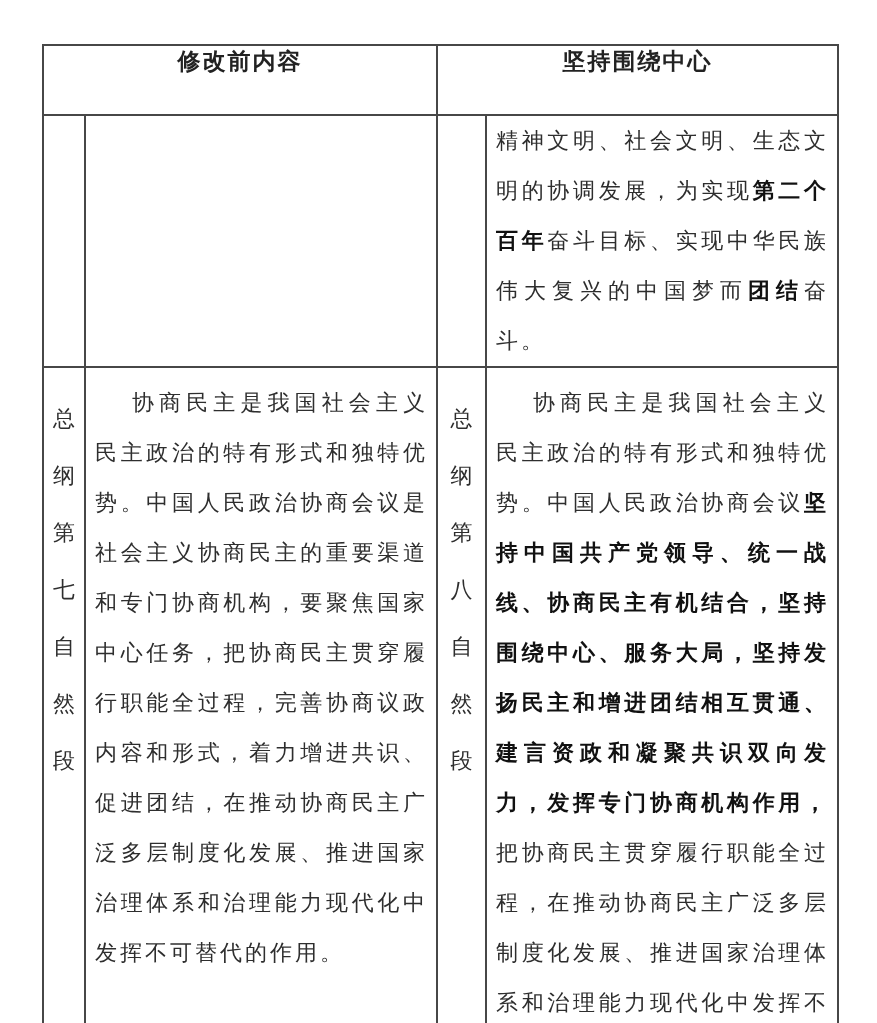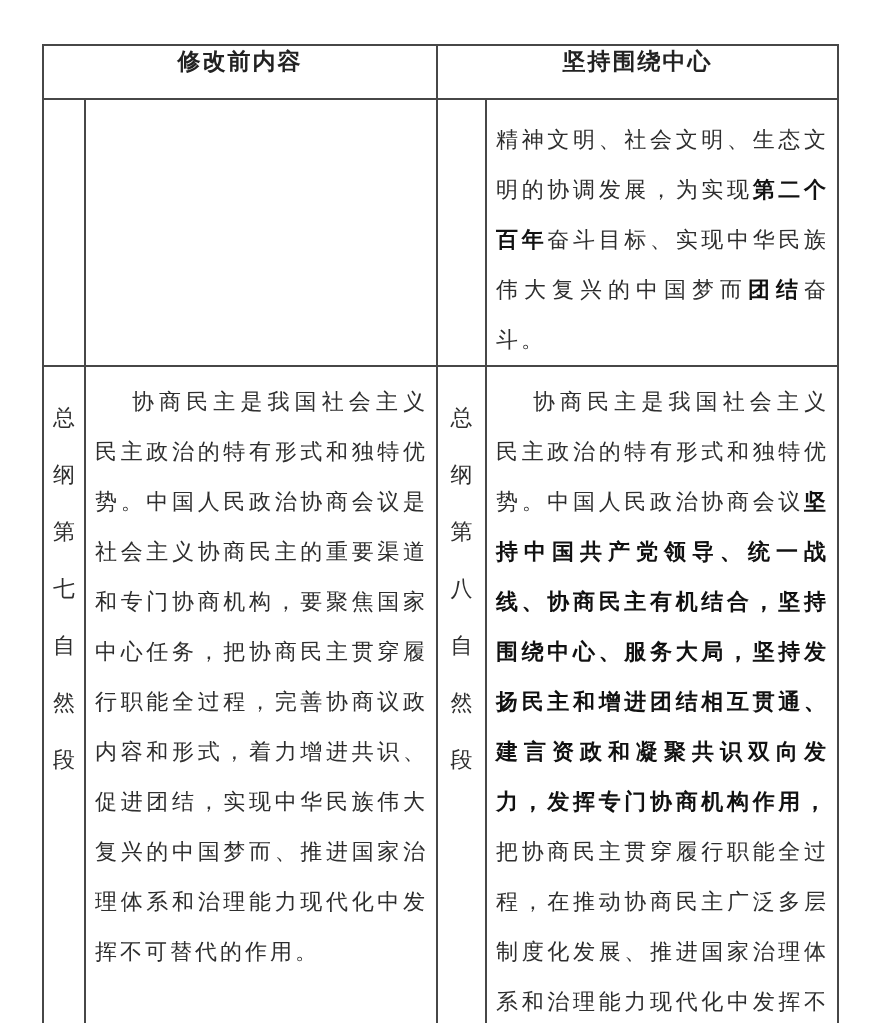--- a/index.html
+++ b/index.html
@@ -28,21 +28,21 @@
     table-layout: fixed;
     border: 2px solid var(--border);
     border-bottom-width: 3px;
     background: var(--paper);
   }
   table.cmp th, table.cmp td {
     border: 2px solid var(--border);
     vertical-align: top;
     overflow: hidden;
   }
-  tr.hdr { height: 54px; }
+  tr.hdr { height: 70px; }
   tr.r1  { height: 206px; }
   tr.r2  { height: 671px; }
   th.colhead {
     font-family: "Liberation Sans", "DejaVu Sans", sans-serif;
     font-weight: 700;
     font-size: 23px;
     letter-spacing: 2px;
     color: #222;
     text-align: center;
     vertical-align: middle;
@@ -51,21 +51,21 @@
   .vlabel { transform: translateY(22px); }
   .vlabel span {
     display: block;
     height: 57px;
     line-height: 57px;
     text-align: center;
     font-size: 22px;
     color: var(--ink);
   }
   td.content-cell { padding: 10px 8px 0 9px; }
-  tr.r1 td.content-cell { padding-top: 15px; }
+  tr.r1 td.content-cell { padding-top: 0; }
   p.para {
     font-size: 22px;
     line-height: 50px;
     letter-spacing: 3px;
     text-align: justify;
     color: var(--ink);
   }
   p.para.indent { text-indent: 37px; }
   p.para .b {
     font-family: "Liberation Sans", "DejaVu Sans", sans-serif;
@@ -110,21 +110,21 @@
             <span>总</span>
             <span>纲</span>
             <span>第</span>
             <span>七</span>
             <span>自</span>
             <span>然</span>
             <span>段</span>
           </div>
       </td>
       <td class="content-cell">
-        <p class="para indent"><span>协商民主是我国社会主义民主政治的特有形式和独特优势。中国人民政治协商会议是社会主义协商民主的重要渠道和专门协商机构，要聚焦国家中心任务，把协商民主贯穿履行职能全过程，完善协商议政内容和形式，着力增进共识、促进团结，实现中华民族伟大复兴的中国梦而、推进国家治理体系和治理能力现代化中发挥不可替代的作用。</span></p>
+        <p class="para indent"><span>协商民主是我国社会主义民主政治的特有形式和独特优势。中国人民政治协商会议是社会主义协商民主的重要渠道和专门协商机构，要聚焦国家中心任务，把协商民主贯穿履行职能全过程，完善协商议政内容和形式，着力增进共识、促进团结，在推动协商民主广泛多层制度化发展、推进国家治理体系和治理能力现代化中发挥不可替代的作用。</span></p>
       </td>
       <td class="label-cell">
         <div class="vlabel">
             <span>总</span>
             <span>纲</span>
             <span>第</span>
             <span>八</span>
             <span>自</span>
             <span>然</span>
             <span>段</span>

